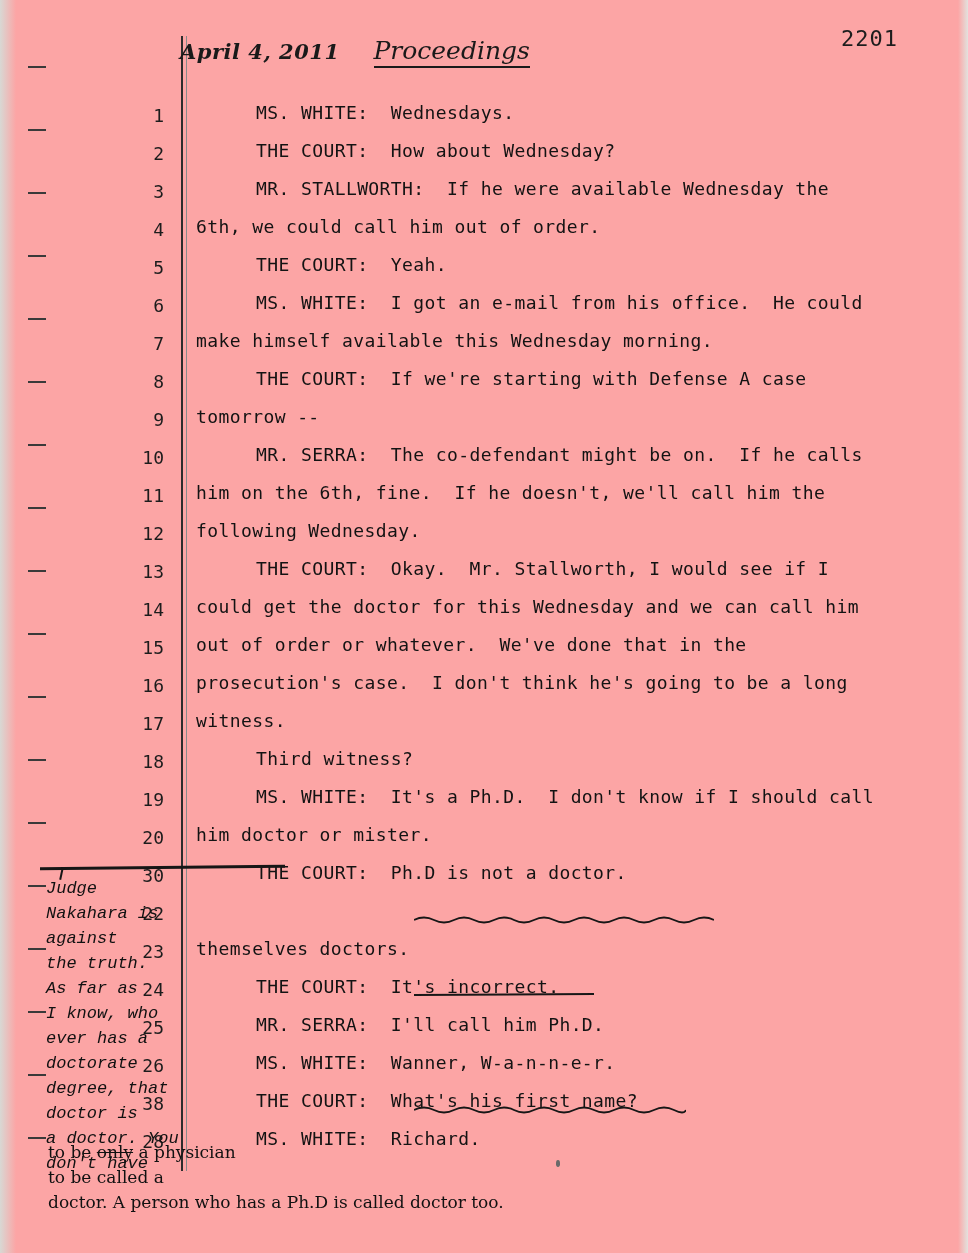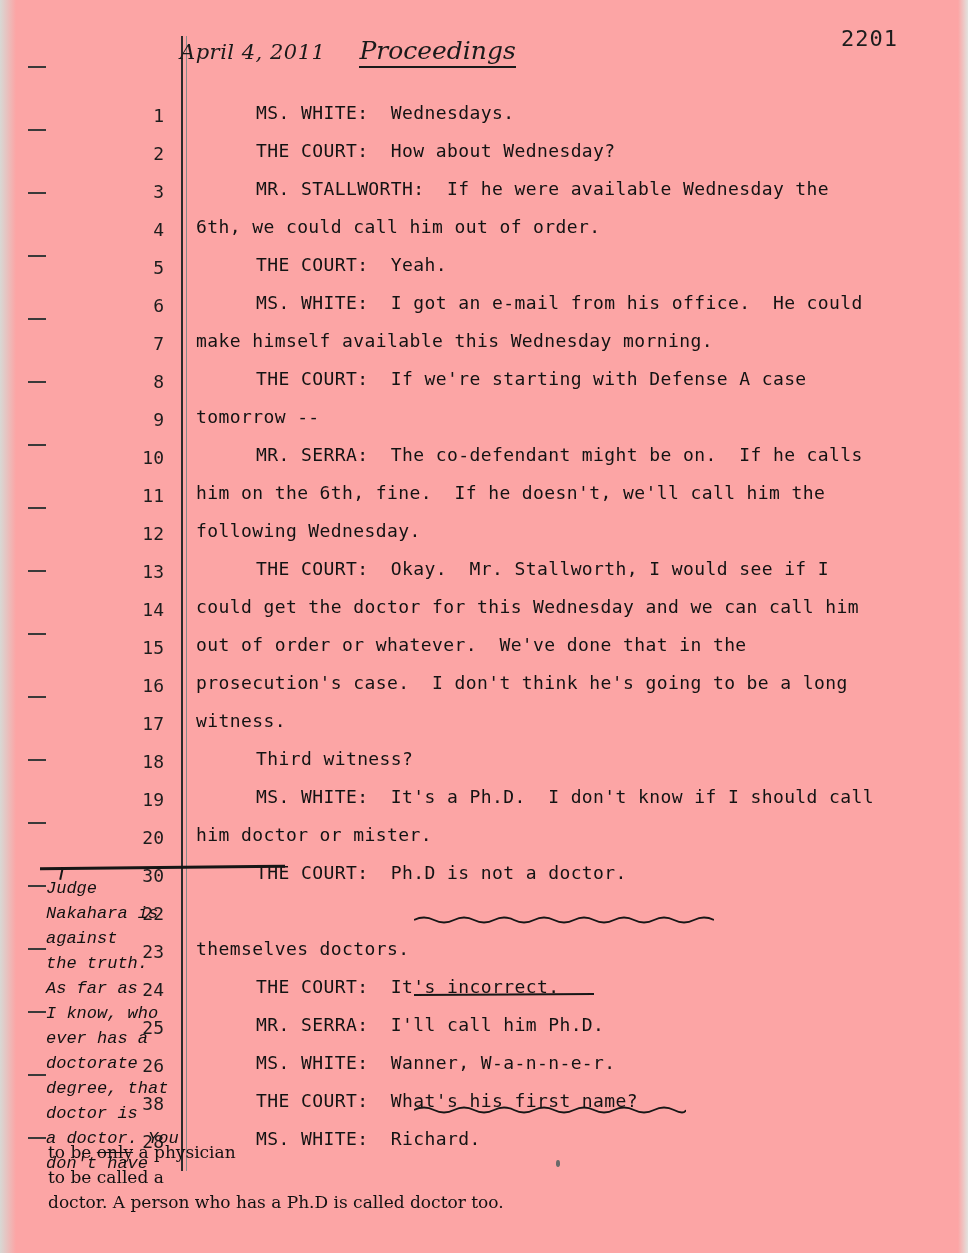--- a/index.html
+++ b/index.html
@@ -81,20 +81,21 @@
   }
   .hdr-hand {
     position: absolute;
     top: 36px;
     left: 180px;
     font-size: 21px;
     white-space: nowrap;
   }
   .hdr-hand .date {
     letter-spacing: 0.5px;
+    font-weight: bold;
   }
   .hdr-hand .title {
     margin-left: 34px;
     font-size: 25px;
     border-bottom: 2px solid #1a1a1a;
     padding-bottom: 1px;
     margin-top: 28px;
   }
 
   

